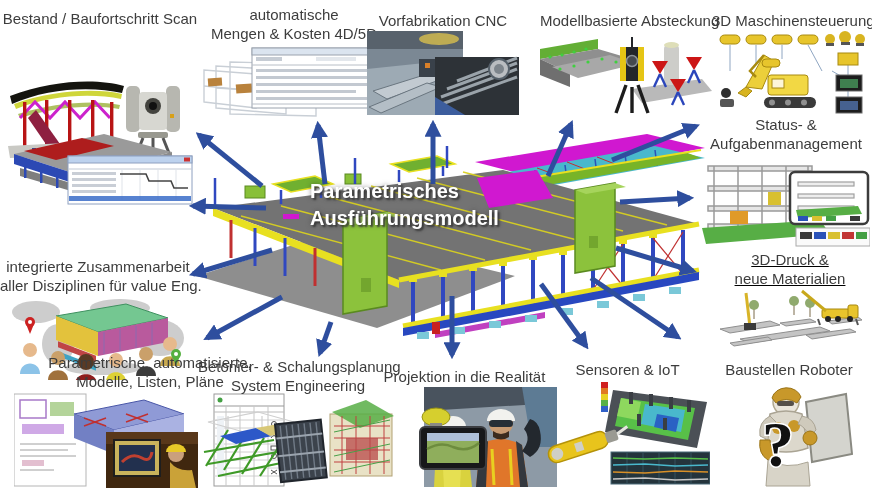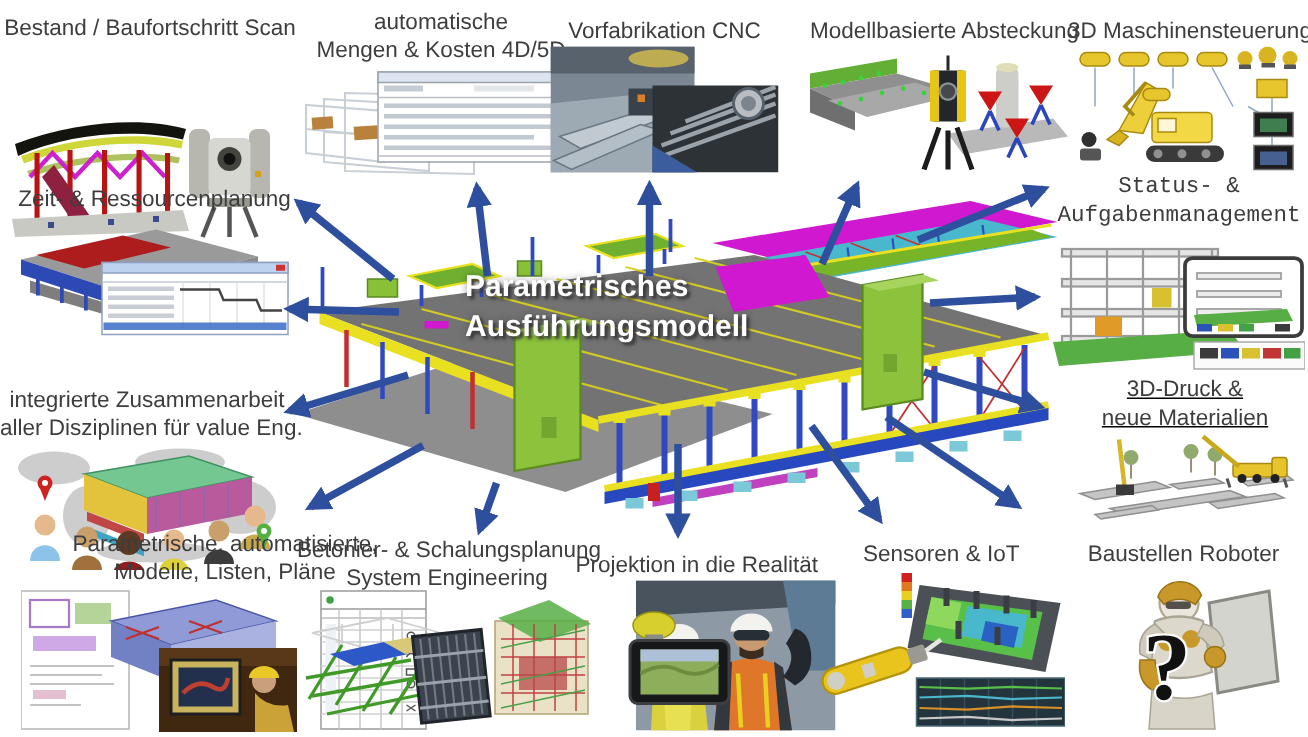--- a/index.html
+++ b/index.html
@@ -215,21 +215,20 @@
         <rect x="128" y="70" width="18" height="9" fill="#46618f"></rect>
       </g>
       <g>
         <circle cx="14" cy="62" r="5" fill="#2f2f2f"></circle>
           <rect x="8" y="68" width="14" height="8" rx="2" fill="#555"></rect>
       </g>
     </svg>
   </div>
 
   <div class="node" style="left:8px;top:124px;width:190px;">
-    <div class="lbl">Zeit- &amp; Ressourcenplanung</div>
     <svg class="art" width="186" height="92" viewBox="0 0 186 92">
       <polygon points="4,30 94,10 162,28 72,52" fill="#9a9a9a"></polygon>
       <polygon points="14,27 72,14 104,22 46,36" fill="#ae1d1d"></polygon>
       <polygon points="4,30 72,52 72,62 4,40" fill="#2c49b4"></polygon>
       <polygon points="72,52 162,28 162,36 72,62" fill="#8b8b8b"></polygon>
       <polygon points="10,44 78,64 78,72 10,52" fill="#7e7e7e"></polygon>
       <g fill="#2c49b4">
           <rect x="14" y="40" width="2.5" height="14"></rect>
           <rect x="30" y="45" width="2.5" height="14"></rect>
           <rect x="46" y="50" width="2.5" height="14"></rect>
@@ -251,21 +250,21 @@
             <line x1="130" y1="45" x2="130" y2="76"></line>
             <line x1="148" y1="45" x2="148" y2="76"></line>
             <line x1="166" y1="45" x2="166" y2="76"></line>
           </g>
         <path d="M110,50 h26 l3,7 h22 l3,7 h14" fill="none" stroke="#444" stroke-width="1.6"></path>
         <rect x="59" y="72" width="122" height="5" fill="#3a6cc8" opacity=".85"></rect>
       </g>
     </svg>
   </div>
 
-  <div class="node" style="left:702px;top:116px;width:168px;font-family:Liberation Mono, monospace;">
+  <div class="node" style="left:702px;top:116px;width:168px;">
     <div class="lbl">Status- &amp;
 Aufgabenmanagement</div>
     <svg class="art" width="168" height="94" viewBox="0 0 168 94">
       <g stroke="#9a9a9a" stroke-width="1.5" fill="#e6e6e6">
         <rect x="6" y="12" width="104" height="5"></rect>
           <rect x="6" y="32" width="104" height="5"></rect>
         <rect x="6" y="52" width="104" height="5"></rect>
           <rect x="6" y="70" width="104" height="5"></rect>
       </g>
       <g stroke="#9a9a9a" stroke-width="1.5">

